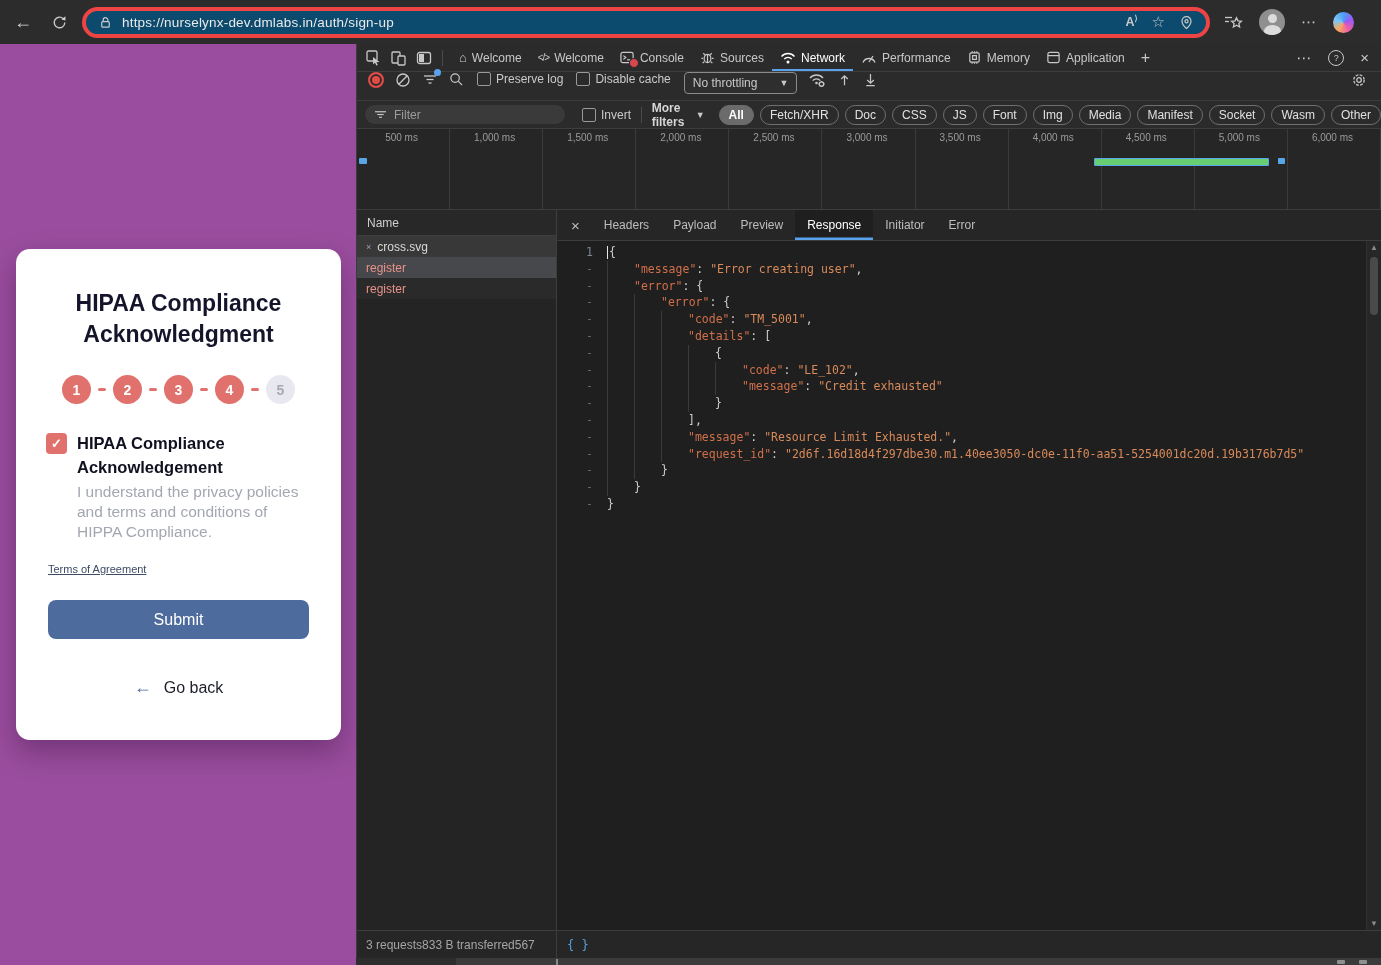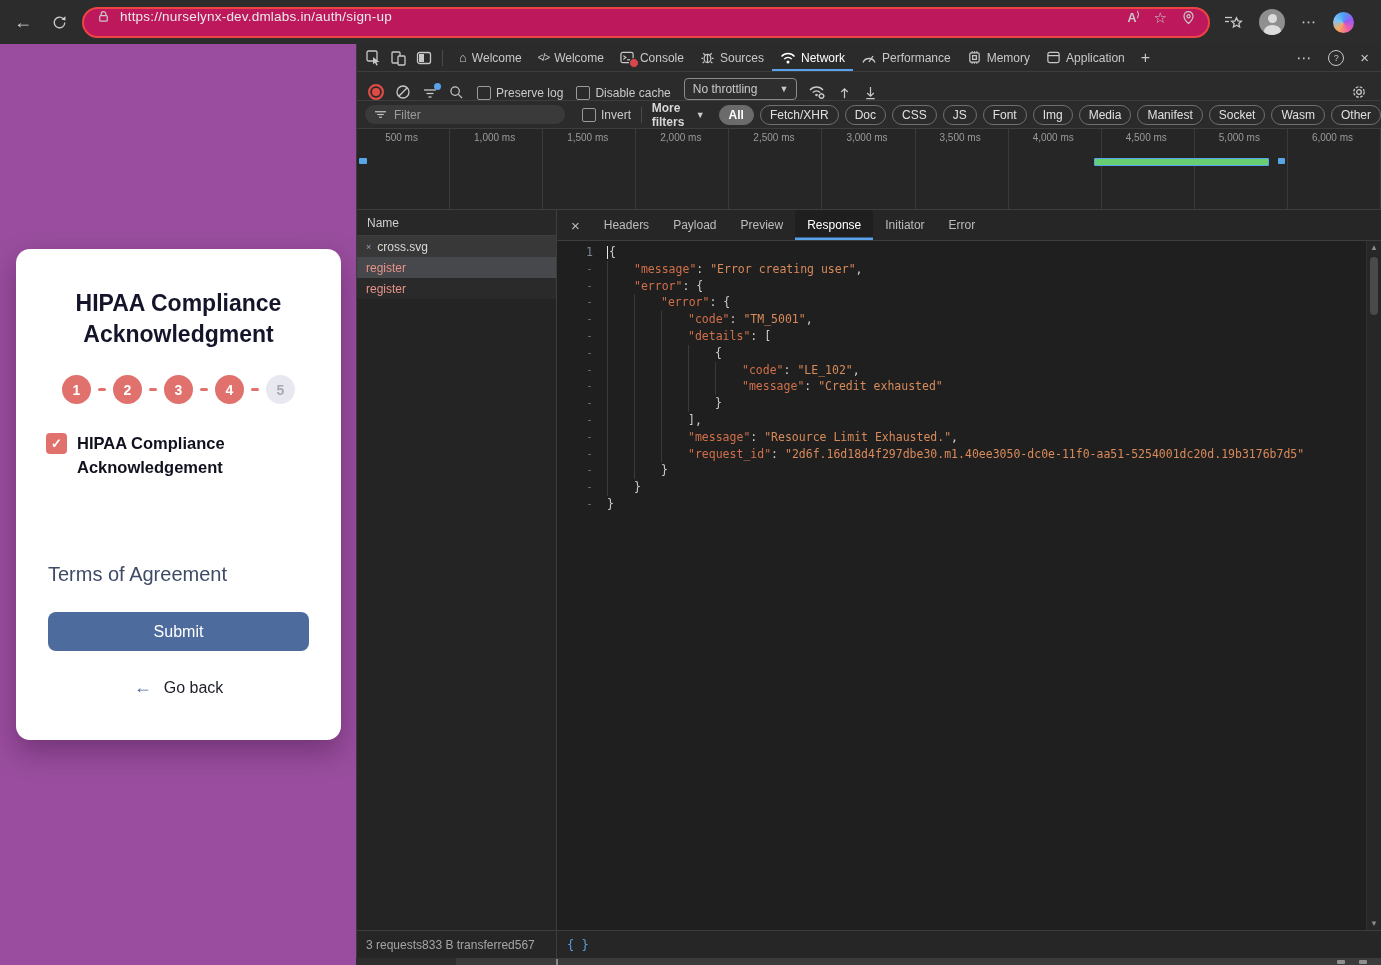--- a/index.html
+++ b/index.html
@@ -2,22 +2,22 @@
 <html><head>
 <meta charset="utf-8">
 <style>
   html,body{margin:0;padding:0;width:1381px;height:965px;overflow:hidden;background:#1f1f1f;
     font-family:"Liberation Sans",sans-serif;-webkit-font-smoothing:antialiased;}
   svg{display:block}
   .ic{stroke:#c8c8c8;fill:none;stroke-width:1.3}
   
   .topbar{position:absolute;top:0;left:0;width:1381px;height:44px;background:#2c2c2c;display:flex;align-items:center;z-index:9}
   .navbtn{color:#d2d2d2;font-size:18px;width:26px;text-align:center;margin-left:10px;cursor:pointer}
-  .urlpill{height:31px;width:1128px;margin-left:10px;background:#be185d;border:2px solid #ef4444;border-radius:17px;
-    display:flex;align-items:flex-start;padding:0 12px;box-sizing:border-box}
+  .urlpill{height:31px;width:1128px;margin-left:10px;background:#0c4a6e;border:4px solid #ef4444;border-radius:17px;
+    display:flex;align-items:center;padding:0 12px;box-sizing:border-box}
   .lockwrap{margin-right:9px}
   .urltext{color:#eaeaea;font-size:13.5px;letter-spacing:.2px;white-space:nowrap}
   .pill-right{margin-left:auto;display:flex;align-items:center;gap:14px;color:#c9c9c9}
   .read-aloud{font-size:12.5px;font-weight:bold}
   .read-aloud sup{font-size:8px}
   .star{font-size:15px}
   .bar-right{display:flex;align-items:center;gap:16px;margin-left:14px;color:#c9c9c9}
   .avatar{width:26px;height:26px;border-radius:50%;background:#8f8f8f;position:relative;overflow:hidden}
   .avatar .hd{position:absolute;left:8.5px;top:5px;width:9px;height:9px;border-radius:50%;background:#dcdcdc}
   .avatar .bd{position:absolute;left:4.5px;top:16px;width:17px;height:12px;border-radius:50%;background:#dcdcdc}
@@ -34,42 +34,42 @@
   .step{width:29px;height:29px;border-radius:50%;background:#e0716c;color:#fff;font-size:14px;font-weight:bold;
     display:flex;align-items:center;justify-content:center}
   .step.off{background:#e8e9f0;color:#a7a9b4}
   .step-sep{width:8px;height:3.5px;border-radius:2px;background:#e0716c;margin:0 7px}
   .ack{margin-top:27px;padding:0 30px;display:flex}
   .cbx{width:21px;height:21px;border-radius:4px;background:#e0716c;color:#fff;font-size:13px;font-weight:bold;
     display:flex;align-items:center;justify-content:center;flex:0 0 auto;margin-top:2px}
   .ack-txt{margin-left:10px}
   .ack-title{font-size:16.5px;font-weight:bold;line-height:24px;color:#10101f}
   .ack-desc{margin-top:3px;font-size:15.5px;line-height:20px;color:#a3a7b1}
-  .terms{position:absolute;left:32px;top:314px;font-size:20px;color:#3e4a66;cursor:pointer}
-  .submit{position:absolute;left:32px;top:363px;width:261px;height:39px;background:#4d6b9c;border-radius:8px;border:none;
+  .terms{position:absolute;left:32px;top:314px;font-size:11px;color:#3e4a66;text-decoration:underline;cursor:pointer}
+  .submit{position:absolute;left:32px;top:351px;width:261px;height:39px;background:#4d6b9c;border-radius:8px;border:none;
     color:#fff;font-size:16px;font-family:"Liberation Sans",sans-serif;cursor:pointer;display:flex;align-items:center;justify-content:center}
   .goback{position:absolute;left:0;top:428px;width:100%;display:flex;align-items:center;justify-content:center;gap:12px;cursor:pointer}
   .goback .arr{color:#4d6b9c;font-size:18px}
   .goback .lbl{color:#1d1f2a;font-size:16px}
   
   .devtools{position:absolute;top:44px;left:356px;width:1025px;height:914px;background:#242424;border-left:1px solid #3c3c3c;
     box-sizing:border-box;display:flex;flex-direction:column;color:#c9c9c9;font-size:12px}
   .dt-tabbar{height:27px;background:#2b2b2b;border-bottom:1px solid #3d3d3d;display:flex;align-items:center;flex:0 0 auto}
   .tb-ic{margin-left:9px;cursor:pointer;position:relative}
   .tb-sep{width:1px;height:16px;background:#4a4a4a;margin:0 8px 0 10px}
   .dt-tab{display:flex;align-items:center;gap:5px;padding:0 8px;height:100%;cursor:pointer;color:#c8c8c8;white-space:nowrap;box-sizing:border-box}
   .dt-tab.active{color:#fff;box-shadow:inset 0 -2px 0 #5aa2ec}
   .elem-ic{font-size:10px;color:#c8c8c8;letter-spacing:-1px}
   .home-ic{font-size:13px}
   .badge{position:absolute;right:-4px;bottom:-3px;width:8px;height:8px;border-radius:50%;background:#d6484d;border:1px solid #2b2b2b}
   .tabbar-right{margin-left:auto;display:flex;align-items:center;gap:16px;margin-right:12px;color:#c8c8c8}
   .qmark{width:14px;height:14px;border:1.2px solid #c8c8c8;border-radius:50%;font-size:9px;display:flex;align-items:center;justify-content:center}
   .xclose{font-size:15px}
   
-  .dt-toolbar{height:28px;background:#2b2b2b;border-bottom:1px solid #3d3d3d;display:flex;align-items:flex-end;flex:0 0 auto}
+  .dt-toolbar{height:28px;background:#2b2b2b;border-bottom:1px solid #3d3d3d;display:flex;align-items:flex-start;flex:0 0 auto}
   .t-ic{margin-left:11px;cursor:pointer;position:relative}
   .rec{width:12px;height:12px;border-radius:50%;border:2px solid #e14b46;background:#e14b46;box-shadow:inset 0 0 0 2px #2b2b2b}
   .fbadge{position:absolute;right:-3px;top:-3px;width:7px;height:7px;border-radius:50%;background:#5aa2ec}
   .cb-group{display:flex;align-items:center;gap:5px;margin-left:13px;cursor:pointer}
   .cb{width:12px;height:12px;border:1px solid #9a9a9a;border-radius:2px;background:transparent}
   .throttle{margin-left:13px;height:20px;border:1px solid #8a8a8a;border-radius:4px;background:#2e2e2e;display:flex;align-items:center;
     padding:0 8px;gap:22px;cursor:pointer}
   .caret-dn{font-size:9px;color:#c9c9c9}
   .gear-right{margin-left:auto;margin-right:14px;cursor:pointer}
   
@@ -195,20 +195,25 @@
         <span class="step-sep"></span>
         <span class="step off">5</span>
     </div>
     <div class="ack">
       <span class="cbx">✓</span>
       <div class="ack-txt">
         <div class="ack-title">
           <div>HIPAA Compliance</div>
           <div>Acknowledgement</div>
         </div>
+        <div class="ack-desc">
+          <div>I understand the privacy policies</div>
+          <div>and terms and conditions of</div>
+          <div>HIPPA Compliance.</div>
+        </div>
       </div>
     </div>
     <a class="terms">Terms of Agreement</a>
     <button class="submit">Submit</button>
     <div class="goback">
       <span class="arr">←</span>
       <span class="lbl">Go back</span>
     </div>
   </div>
 </div>

